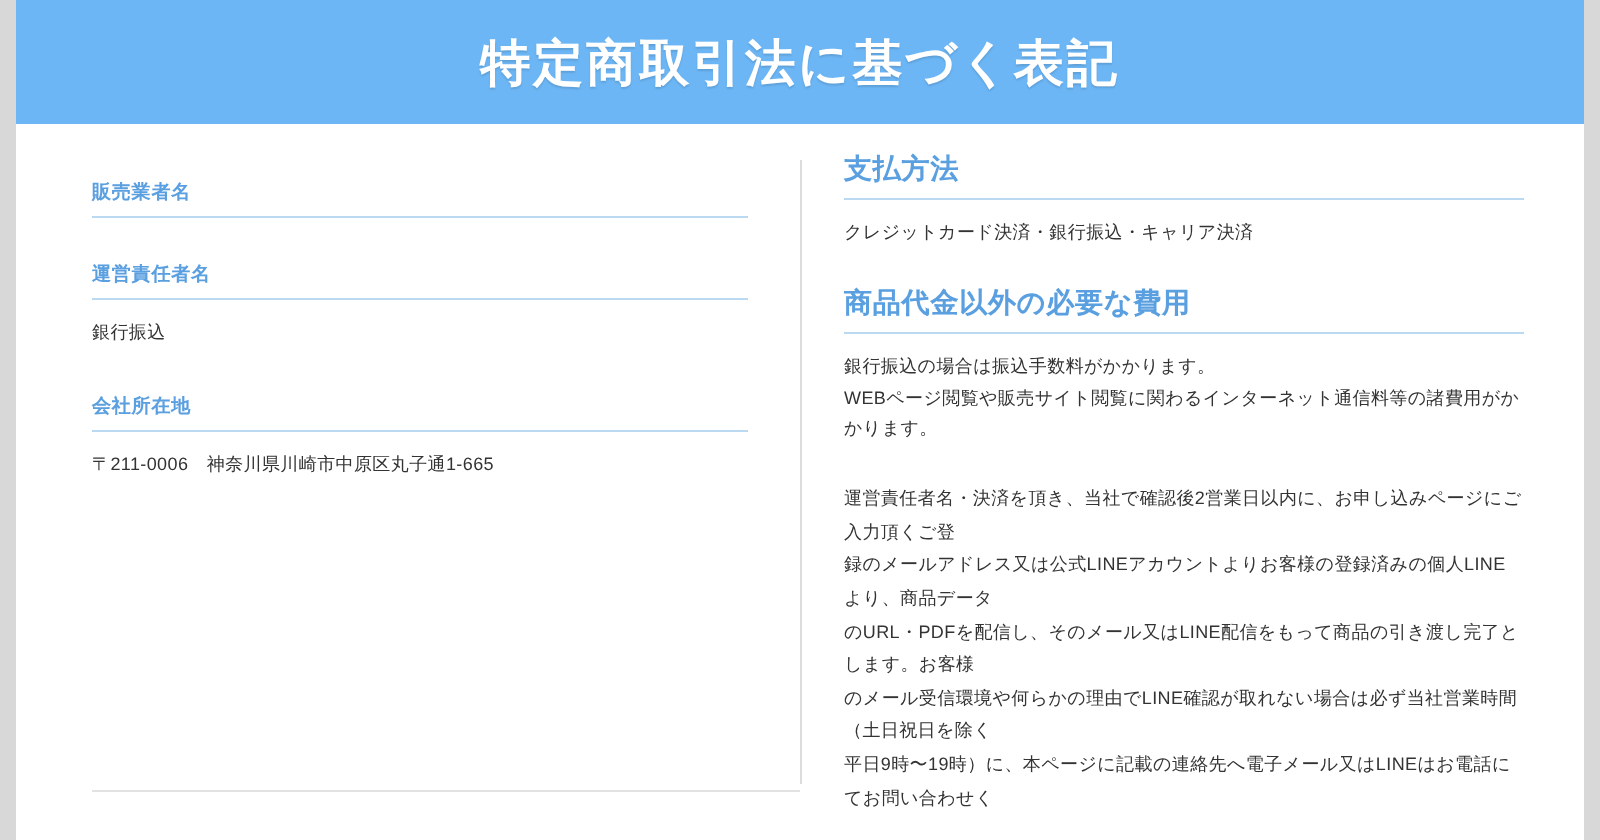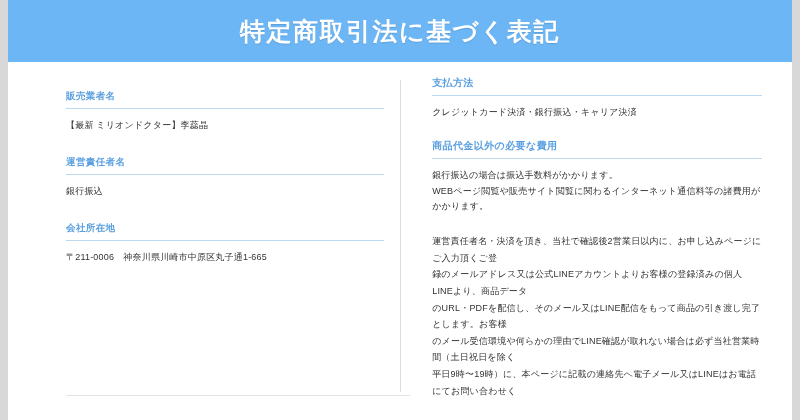--- a/index.html
+++ b/index.html
@@ -60,41 +60,40 @@
     background: #ffffff;
     display: flex;
   }
   .col {
     position: relative;
     box-sizing: border-box;
   }
   .col-left {
     width: 50%;
     padding: 28px 26px 0 38px;
-    margin-left: 20px;
   }
   .col-right {
     width: 50%;
     padding: 14px 30px 0 22px;
   }
   .divider-vert {
     position: absolute;
     left: 50%;
     top: 18px;
     bottom: 28px;
     width: 1px;
     background: #dcdcdc;
   }
 
   .field {
     margin-bottom: 18px;
   }
   .field-label {
     color: #5a9fe0;
-    font-size: 10px;
+    font-size: 14px;
     font-weight: bold;
     letter-spacing: 0.4px;
     padding-bottom: 5px;
     border-bottom: 1px solid #bcd9f2;
     margin-bottom: 9px;
   }
   .field-value {
     color: #333333;
     font-size: 9px;
     line-height: 1.75;
@@ -136,23 +135,20 @@
     </div>
 
     <div class="body-area">
 
       <div class="divider-vert"></div>
 
       <div class="col col-left">
 
         <div class="field">
           <div class="field-label">販売業者名</div>
-          <div class="field-value">
-            <span class="line">【最新 ミリオンドクター】李蕊晶</span>
-          </div>
         </div>
 
         <div class="field">
           <div class="field-label">運営責任者名</div>
           <div class="field-value">
             <span class="line">銀行振込</span>
           </div>
         </div>
 
         <div class="field">

